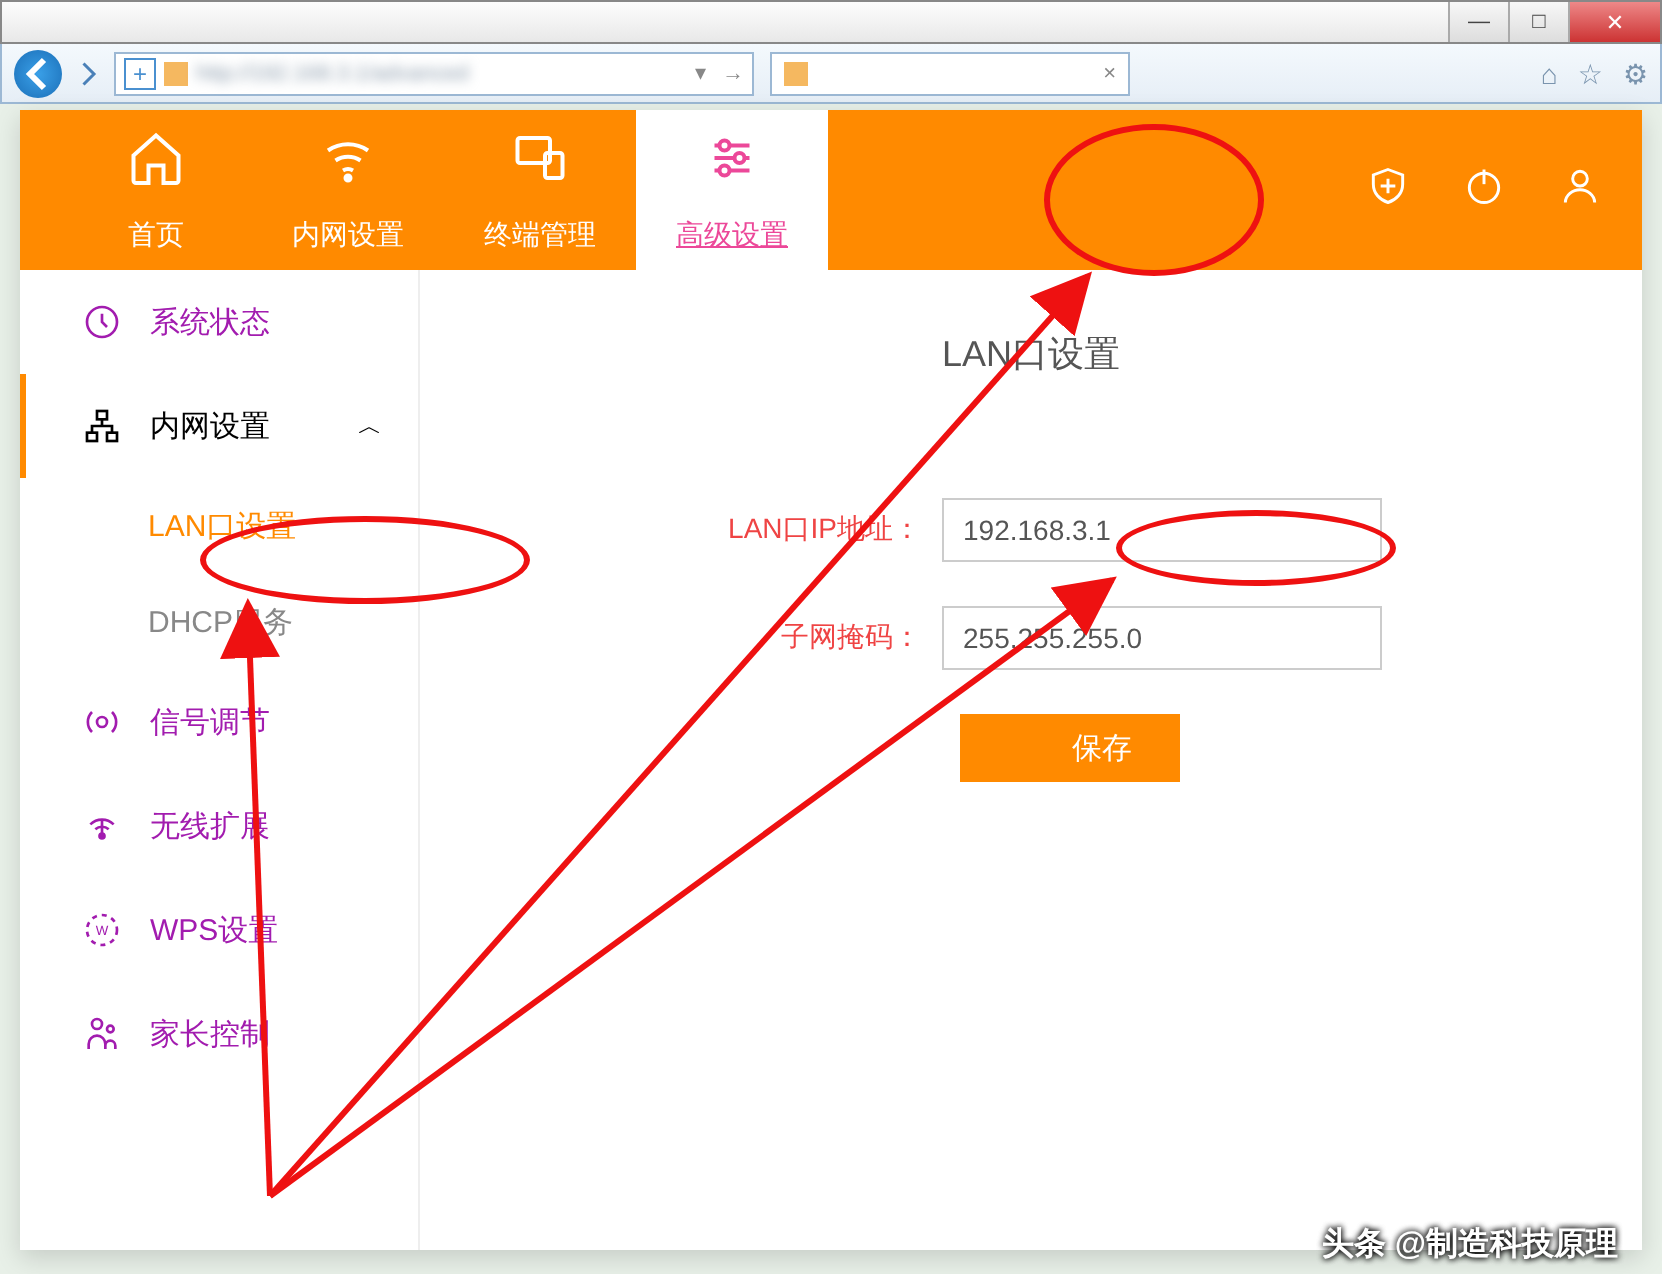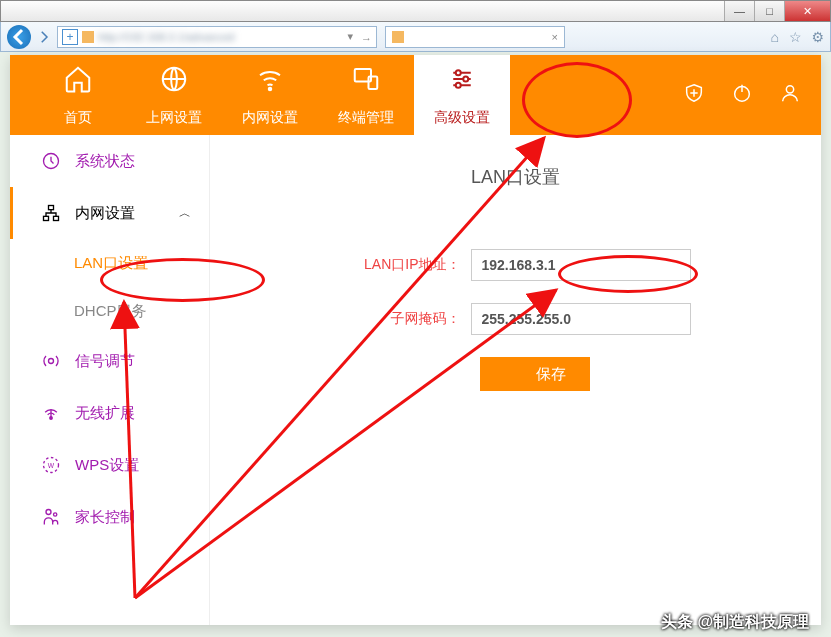--- a/index.html
+++ b/index.html
@@ -116,21 +116,22 @@
     flex-direction: column;
     align-items: center;
     justify-content: center;
     gap: 15px;
     font-size: 14px;
     cursor: pointer;
     position: relative;
   }
   .navitem.active {
     background: #fff;
-    color: #b91c1c;
+    color: #ec4899;
+    text-decoration: underline;
   }
   .navitem svg { width: 30px; height: 30px; }
   .navright {
     margin-left: auto;
     display: flex;
     gap: 26px;
     align-items: center;
   }
   .navright svg { width: 22px; height: 22px; }
   .body {
@@ -195,21 +196,20 @@
     color: #ef4444;
     padding-right: 10px;
   }
   .formrow input {
     width: 220px;
     height: 32px;
     border: 1px solid #ccc;
     padding: 0 10px;
     font-size: 14px;
     color: #555;
-    font-weight: bold;
   }
   .savebtn {
     display: block;
     width: 110px;
     height: 34px;
     background: #ff8a00;
     color: #fff;
     border: none;
     font-size: 15px;
     margin: 20px auto 0 230px;
@@ -271,27 +271,20 @@
   </div>
 </div>
 
 <div class="router">
   <div class="topnav">
     <div class="navitem">
       <svg viewBox="0 0 24 24" fill="none" stroke="currentColor" stroke-width="1.6">
           <path d="M3 11l9-8 9 8v10a1 1 0 01-1 1h-5v-7h-6v7H4a1 1 0 01-1-1V11z"></path>
         </svg>
       <span>首页</span>
-    </div>
-    <div class="navitem">
-      <svg viewBox="0 0 24 24" fill="none" stroke="currentColor" stroke-width="1.6">
-          <circle cx="12" cy="12" r="9"></circle>
-          <path d="M3 12h18M12 3c3 3 3 15 0 18M12 3c-3 3-3 15 0 18"></path>
-        </svg>
-      <span>上网设置</span>
     </div>
     <div class="navitem">
       <svg viewBox="0 0 24 24" fill="none" stroke="currentColor" stroke-width="1.6">
           <path d="M4 9a14 14 0 0116 0M7 13a9 9 0 0110 0M10 17a4 4 0 014 0"></path>
           <circle cx="12" cy="20" r="1" fill="currentColor"></circle>
         </svg>
       <span>内网设置</span>
     </div>
     <div class="navitem">
       <svg viewBox="0 0 24 24" fill="none" stroke="currentColor" stroke-width="1.6">

